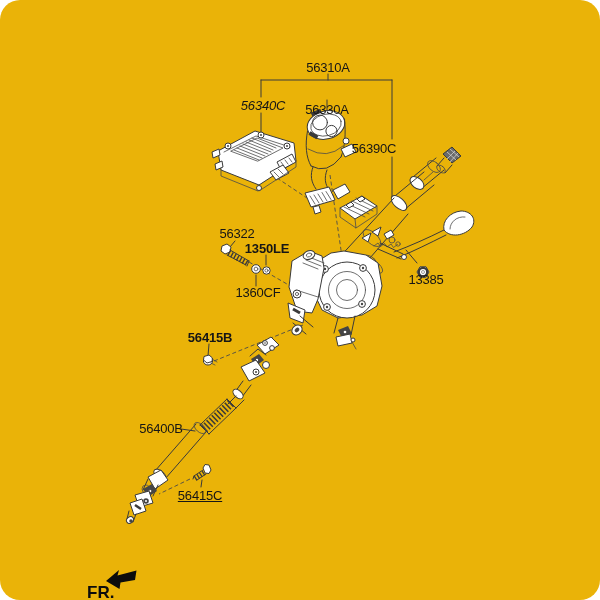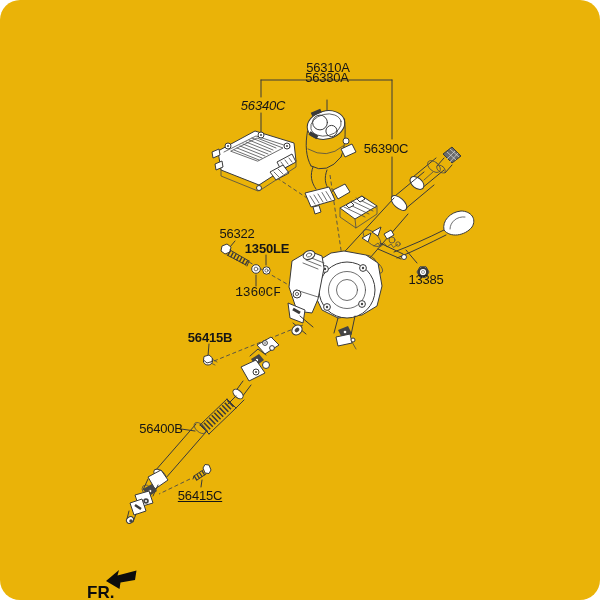--- a/index.html
+++ b/index.html
@@ -253,25 +253,25 @@
     <polygon class="wh" points="211,470 209,473.5 205,473 203,468 205,464.5 209,465"></polygon>
     <path class="ln" d="M203,470 L194,476 M206,474 L197,480"></path>
     <path class="thr" d="M204,472.8 L195,478.6" stroke-width="5" stroke-dasharray="1.3 1.8"></path>
     <path class="ln" d="M194,476 L193,479"></path>
   </g>
 
   <polygon points="106,581 119,570 117.5,575.5 136.5,570.5 135,580 120.5,582.5 119.5,589" fill="#0c0c0c"></polygon>
 </svg>
 
 <div class="lbl" style="left:328px;top:61px;">56310A</div>
-<div class="lbl" style="left:327px;top:71px;">56330A</div>
+<div class="lbl" style="left:327px;top:103px;">56330A</div>
 <div class="lbl" style="left:263px;top:99px;font-style:italic;">56340C</div>
-<div class="lbl" style="left:386px;top:142px;">56390C</div>
+<div class="lbl" style="left:374px;top:142px;">56390C</div>
 <div class="lbl" style="left:237px;top:227px;">56322</div>
 <div class="lbl" style="left:267px;top:242px;font-weight:bold;">1350LE</div>
-<div class="lbl" style="left:258px;top:286px;font-family:Liberation Mono, monospace;">1360CF</div>
+<div class="lbl" style="left:258px;top:286px;">1360CF</div>
 <div class="lbl" style="left:426px;top:273px;">13385</div>
 <div class="lbl" style="left:210px;top:331px;font-weight:bold;">56415B</div>
 <div class="lbl" style="left:161px;top:422px;text-align:center;">56400B</div>
 <div class="lbl" style="left:200px;top:489px;text-decoration:underline;">56415C</div>
 <div class="fr" style="left:87px;top:583px;">FR.</div>
 
 </div>
 
 </body></html>

